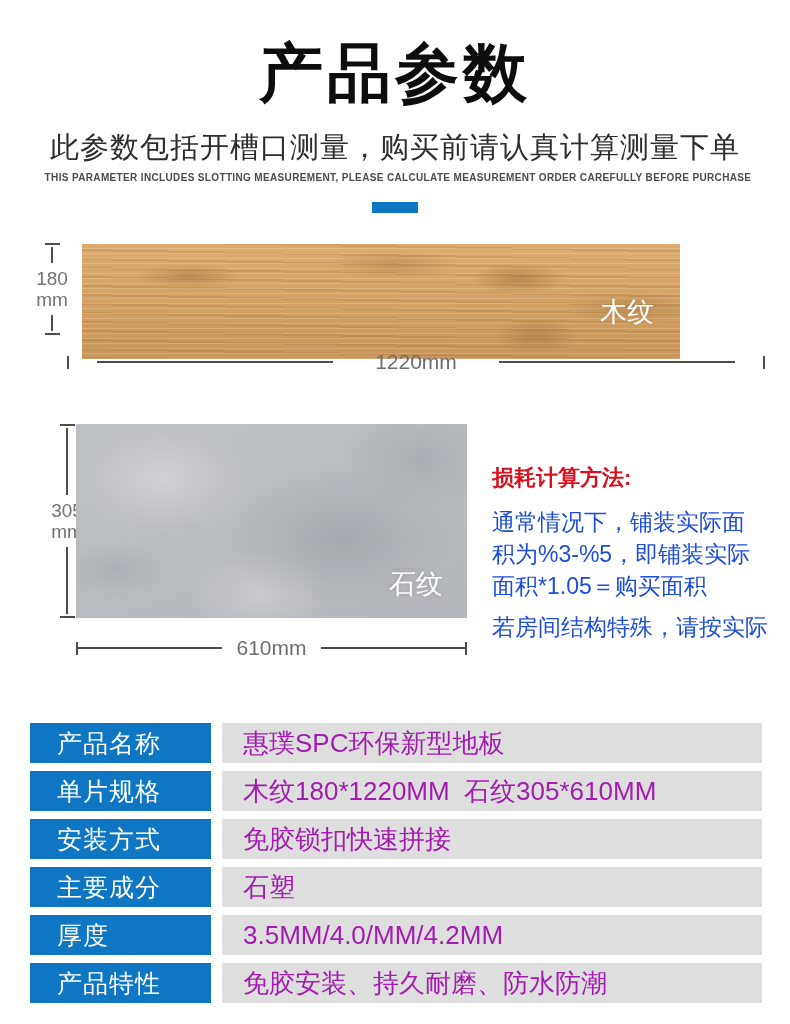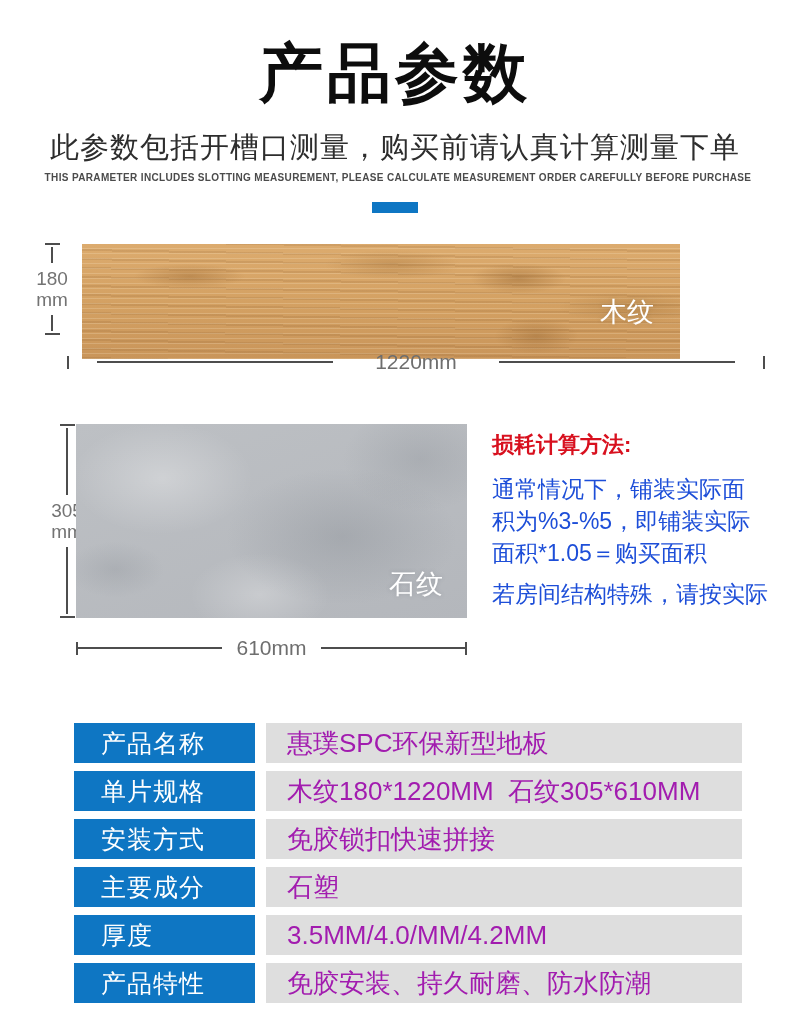--- a/index.html
+++ b/index.html
@@ -93,28 +93,29 @@
   .vdim-wood  { top:243px; left:32px; height:92px; }
   .hdim-wood  { top:351px; left:67px; width:698px;gap:28px; }
   .vdim-stone { top:424px; left:47px; height:194px; }
   .hdim-stone { top:637px; left:76px; width:391px; }
 
   
   .loss-block { top:430px; left:492px; width:296px; }
   .loss-heading {
     font-size:22px; font-weight:700; color:#d8101e;
     margin-bottom:13px;
+    margin-top:33px;
   }
   .loss-line {
     font-size:23px; color:#1d4ed8; line-height:32px;
   }
   .loss-p2 { margin-top:9px; }
 
   
-  .spec-table { top:723px; left:30px; width:668px;margin-left:44px; }
+  .spec-table { top:723px; left:30px; width:732px; }
   .spec-row {
     display:flex; flex-direction:row;
     height:40px; margin-bottom:8px;
   }
   .spec-label {
     width:181px; background:#0e76c3;
     color:#ffffff; font-size:25px; font-weight:500;
     display:flex; align-items:center;
     padding-left:27px; letter-spacing:1px;
   }

